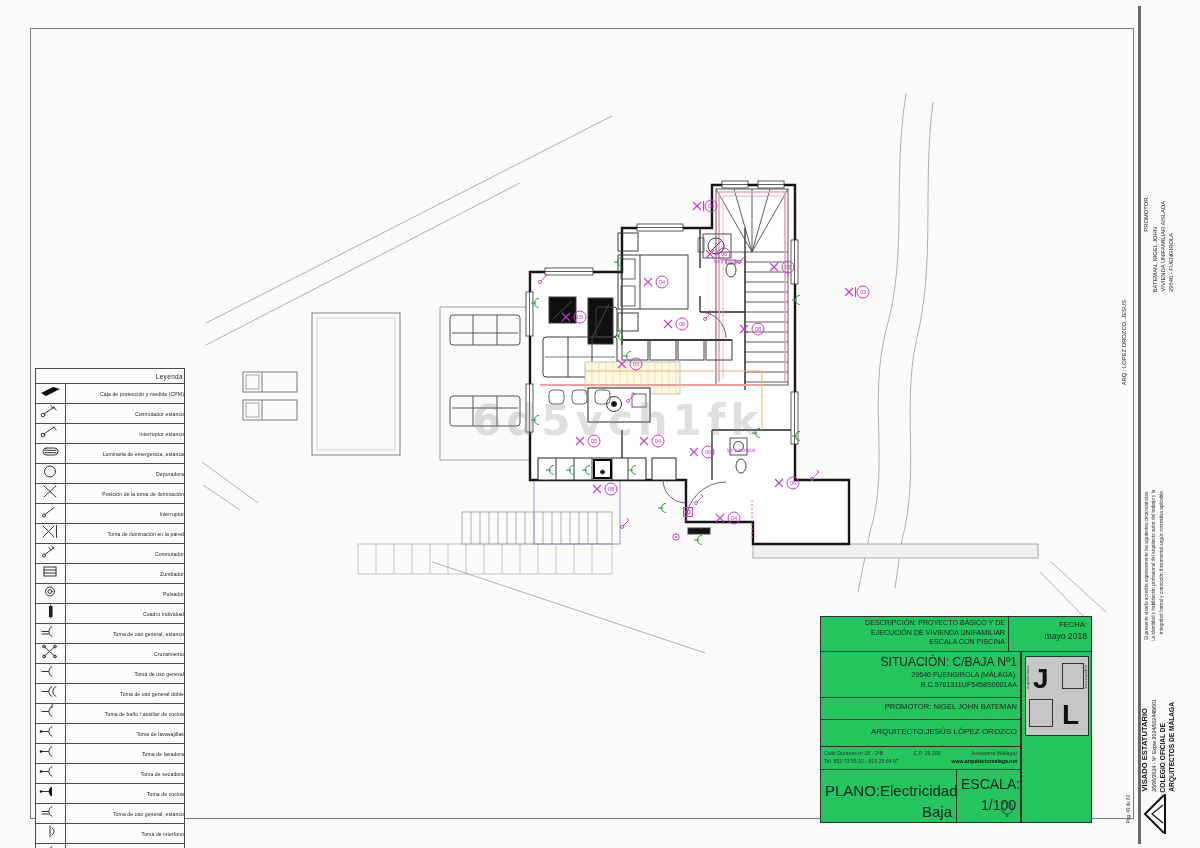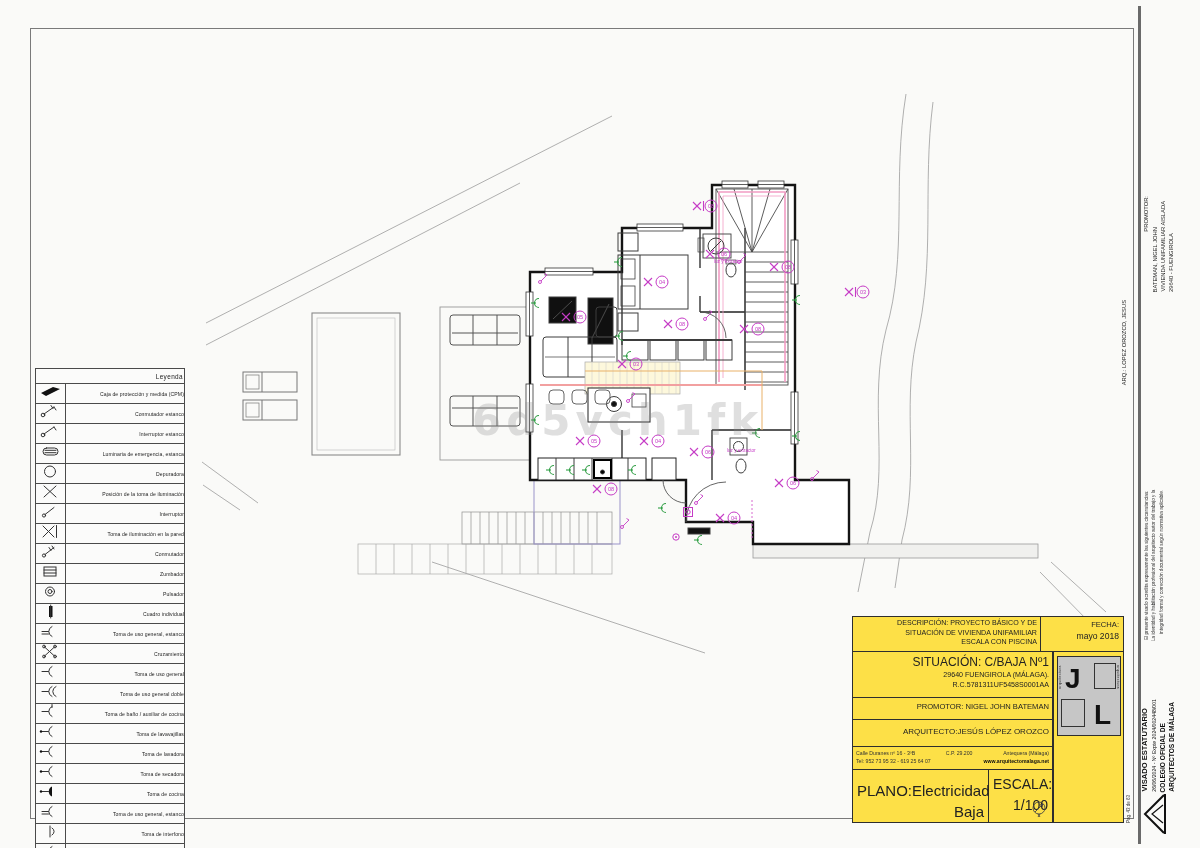--- a/index.html
+++ b/index.html
@@ -9,21 +9,21 @@
   .frame{position:absolute;left:30px;top:28px;width:1102px;height:789px;border:1px solid #7a7a7a;}
   .strip-divider{position:absolute;left:1138px;top:6px;width:2.5px;height:838px;background:#6a6a6a;}
   
   .legend{position:absolute;left:35px;top:368px;width:150px;border-collapse:collapse;background:#fbfbfa;}
   .legend th,.legend td{border:0.8px solid #4a4a4a;}
   .legend th{height:12px;font-size:6.4px;font-weight:400;letter-spacing:.4px;}
   .legend td{height:15.3px;}
   .legend td.sym{width:29px;text-align:center;padding:0;}
   .legend td.lab{font-size:5.1px;padding:0 0 0 3px;letter-spacing:.1px;white-space:nowrap;}
   
-  .titleblock{position:absolute;left:852px;top:616px;width:270px;height:205px;border:1.3px solid #2e2e2e;background:#fde047;}
+  .titleblock{position:absolute;left:820px;top:616px;width:270px;height:205px;border:1.3px solid #2e2e2e;background:#22c55e;}
   .tb{position:absolute;box-sizing:border-box;}
   .bR{border-right:1.1px solid #2e2e2e;} .bB{border-bottom:1.1px solid #2e2e2e;}
   .bL{border-left:1.1px solid #2e2e2e;} .bT{border-top:1.1px solid #2e2e2e;}
   .tb-desc{left:0;top:0;width:188px;height:35px;padding:2px 3px;font-size:7.1px;line-height:1.35;}
   .tb-fecha{left:188px;top:0;width:82px;height:35px;padding:2px 4px;font-size:7.6px;line-height:1.5;}
   .tb-sit{left:0;top:35px;width:200px;height:46px;padding:2px 3px;font-size:7.1px;line-height:1.4;}
   .tb-sit .l1{font-size:12px;}
   .tb-prom{left:0;top:81px;width:200px;height:22px;padding:4px 3px;font-size:7.6px;}
   .tb-arq{left:0;top:103px;width:200px;height:27px;padding:7px 3px;font-size:8px;}
   .tb-addr{left:0;top:130px;width:200px;height:23px;font-size:5.2px;padding:2px 3px;line-height:1.6;color:#333;}
@@ -688,21 +688,21 @@
               <circle cx="3" cy="7.5" r="1.2" fill="#111" stroke="none"></circle>
             </svg></td>
           <td class="lab">Toma  de  termo  eléctrico</td>
         </tr>
       </tbody>
   </table>
 
   <div class="titleblock">
     <div class="tb tb-desc bR bB">
       <div>DESCRIPCIÓN: PROYECTO BÁSICO Y DE</div>
-      <div>SITUACIÓN DE VIVIENDA UNIFAMILIAR</div>
+      <div>EJECUCIÓN DE VIVIENDA UNIFAMILIAR</div>
       <div>ESCALA CON PISCINA</div>
     </div>
     <div class="tb tb-fecha bB">
       <div>FECHA:</div>
       <div style="font-size:8.6px">mayo  2018</div>
     </div>
     <div class="tb tb-sit bR bB">
       <div class="l1">SITUACIÓN:  C/BAJA Nº1</div>
       <div>29640 FUENGIROLA (MÁLAGA).</div>
       <div>R.C.5781311UF5458S0001AA</div>

